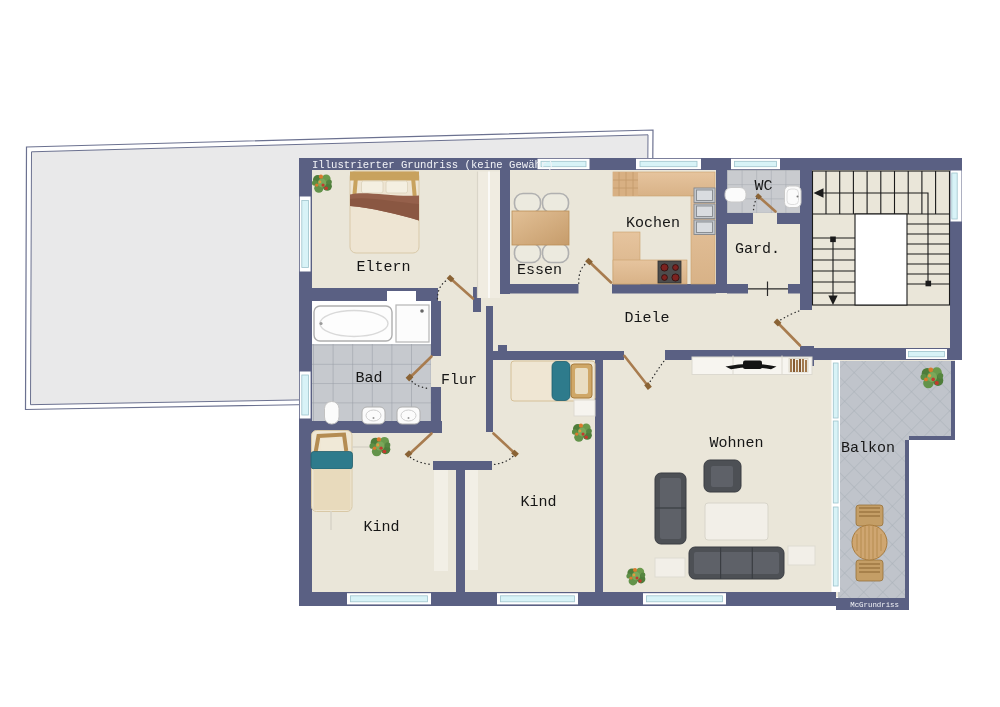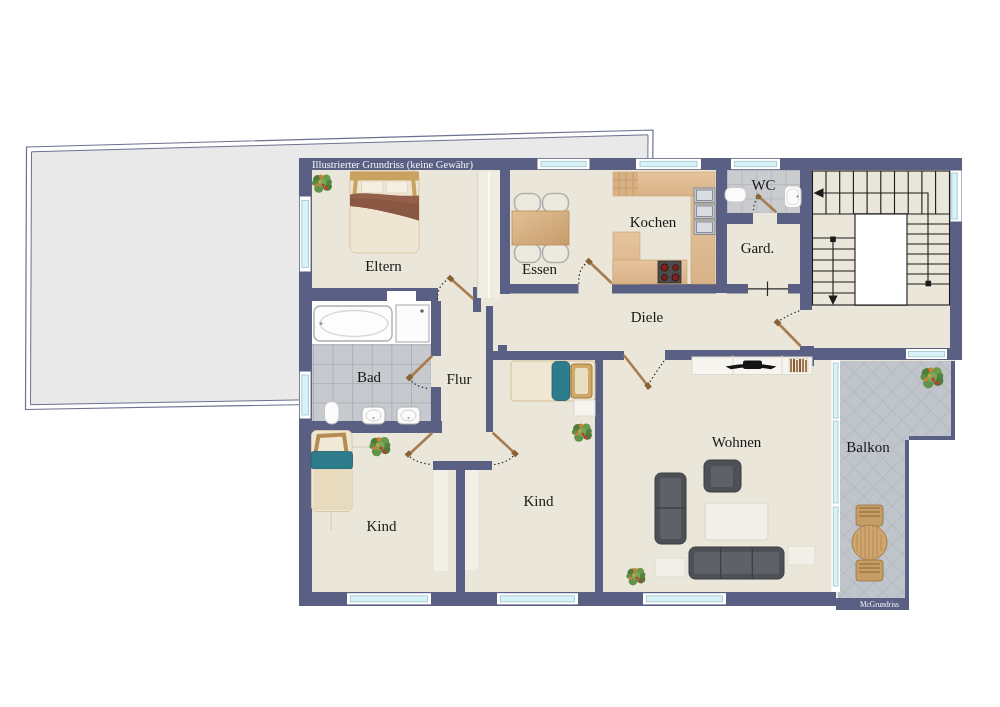--- a/index.html
+++ b/index.html
@@ -1,17 +1,17 @@
 <!DOCTYPE html>
 <html><head>
 <meta charset="utf-8">
 <style>
 html,body{margin:0;padding:0;background:#ffffff;}
 #stage{position:relative;width:1000px;height:707px;overflow:hidden;
-font-family:Liberation Serif, serif;}
+font-family:Liberation Mono, monospace;}
 </style>
 </head>
 <body>
 <div id="stage">
 <svg width="1000" height="707" viewBox="0 0 1000 707">
 <defs>
 <linearGradient id="ctr" x1="0" y1="0" x2="0" y2="1">
 <stop offset="0" stop-color="#e6c49e"></stop>
           <stop offset="1" stop-color="#d8b287"></stop>
 </linearGradient>

